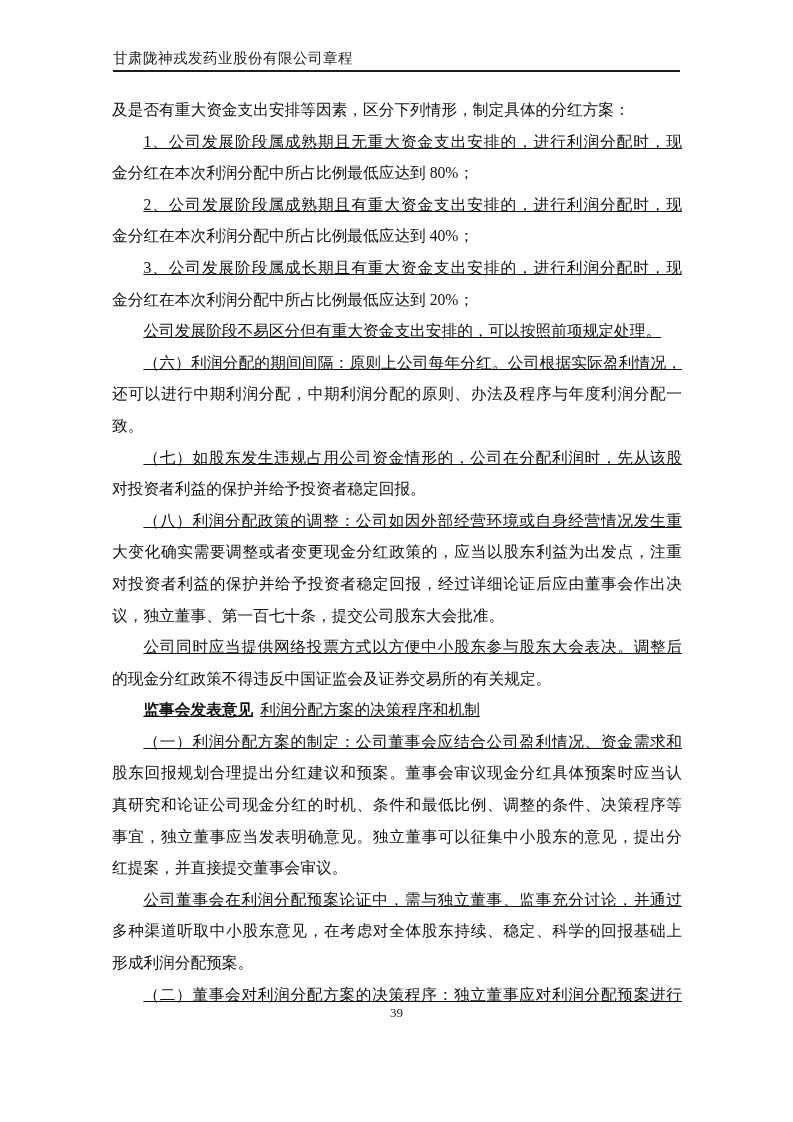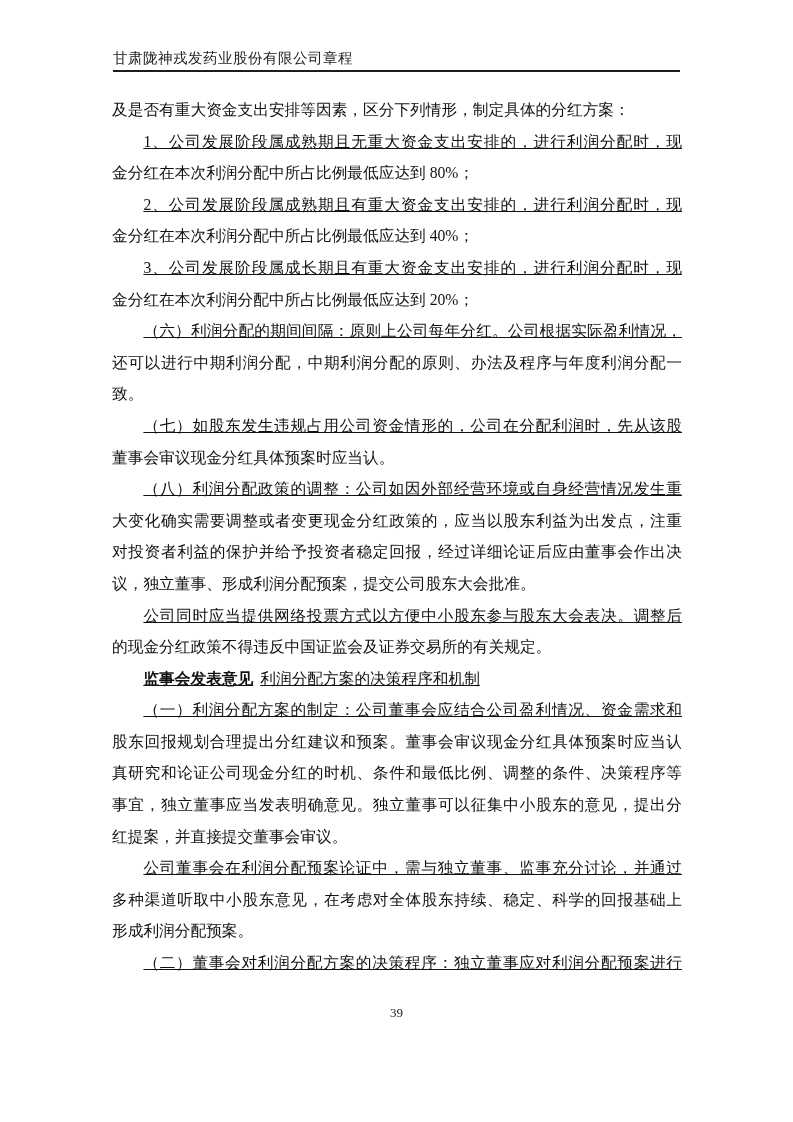--- a/index.html
+++ b/index.html
@@ -68,29 +68,30 @@
   </div>
 
   <div class="doc-body">
     <div class="ln">及是否有重大资金支出安排等因素，区分下列情形，制定具体的分红方案：</div>
     <div class="ln ind jf">1、公司发展阶段属成熟期且无重大资金支出安排的，进行利润分配时，现</div>
     <div class="ln">金分红在本次利润分配中所占比例最低应达到 80%；</div>
     <div class="ln ind jf">2、公司发展阶段属成熟期且有重大资金支出安排的，进行利润分配时，现</div>
     <div class="ln">金分红在本次利润分配中所占比例最低应达到 40%；</div>
     <div class="ln ind jf">3、公司发展阶段属成长期且有重大资金支出安排的，进行利润分配时，现</div>
     <div class="ln">金分红在本次利润分配中所占比例最低应达到 20%；</div>
+    <div class="ln ind">公司发展阶段不易区分但有重大资金支出安排的，可以按照前项规定处理。</div>
     <div class="ln ind jf">（六）利润分配的期间间隔：原则上公司每年分红。公司根据实际盈利情况，</div>
     <div class="ln jf">还可以进行中期利润分配，中期利润分配的原则、办法及程序与年度利润分配一</div>
     <div class="ln">致。</div>
     <div class="ln ind jf">（七）如股东发生违规占用公司资金情形的，公司在分配利润时，先从该股</div>
-    <div class="ln">董事会审议现金分红具体预案时应当认。</div>
+    <div class="ln">对投资者利益的保护并给予投资者稳定回报。</div>
     <div class="ln ind jf">（八）利润分配政策的调整：公司如因外部经营环境或自身经营情况发生重</div>
     <div class="ln jf">大变化确实需要调整或者变更现金分红政策的，应当以股东利益为出发点，注重</div>
     <div class="ln jf">对投资者利益的保护并给予投资者稳定回报，经过详细论证后应由董事会作出决</div>
-    <div class="ln">议，独立董事、形成利润分配预案，提交公司股东大会批准。</div>
+    <div class="ln">议，独立董事、第一百七十条，提交公司股东大会批准。</div>
     <div class="ln ind jf">公司同时应当提供网络投票方式以方便中小股东参与股东大会表决。调整后</div>
     <div class="ln">的现金分红政策不得违反中国证监会及证券交易所的有关规定。</div>
     <div class="ln ind">
       <span class="lead-bold">监事会发表意见</span><span>利润分配方案的决策程序和机制</span>
     </div>
     <div class="ln ind jf">（一）利润分配方案的制定：公司董事会应结合公司盈利情况、资金需求和</div>
     <div class="ln jf">股东回报规划合理提出分红建议和预案。董事会审议现金分红具体预案时应当认</div>
     <div class="ln jf">真研究和论证公司现金分红的时机、条件和最低比例、调整的条件、决策程序等</div>
     <div class="ln jf">事宜，独立董事应当发表明确意见。独立董事可以征集中小股东的意见，提出分</div>
     <div class="ln">红提案，并直接提交董事会审议。</div>

